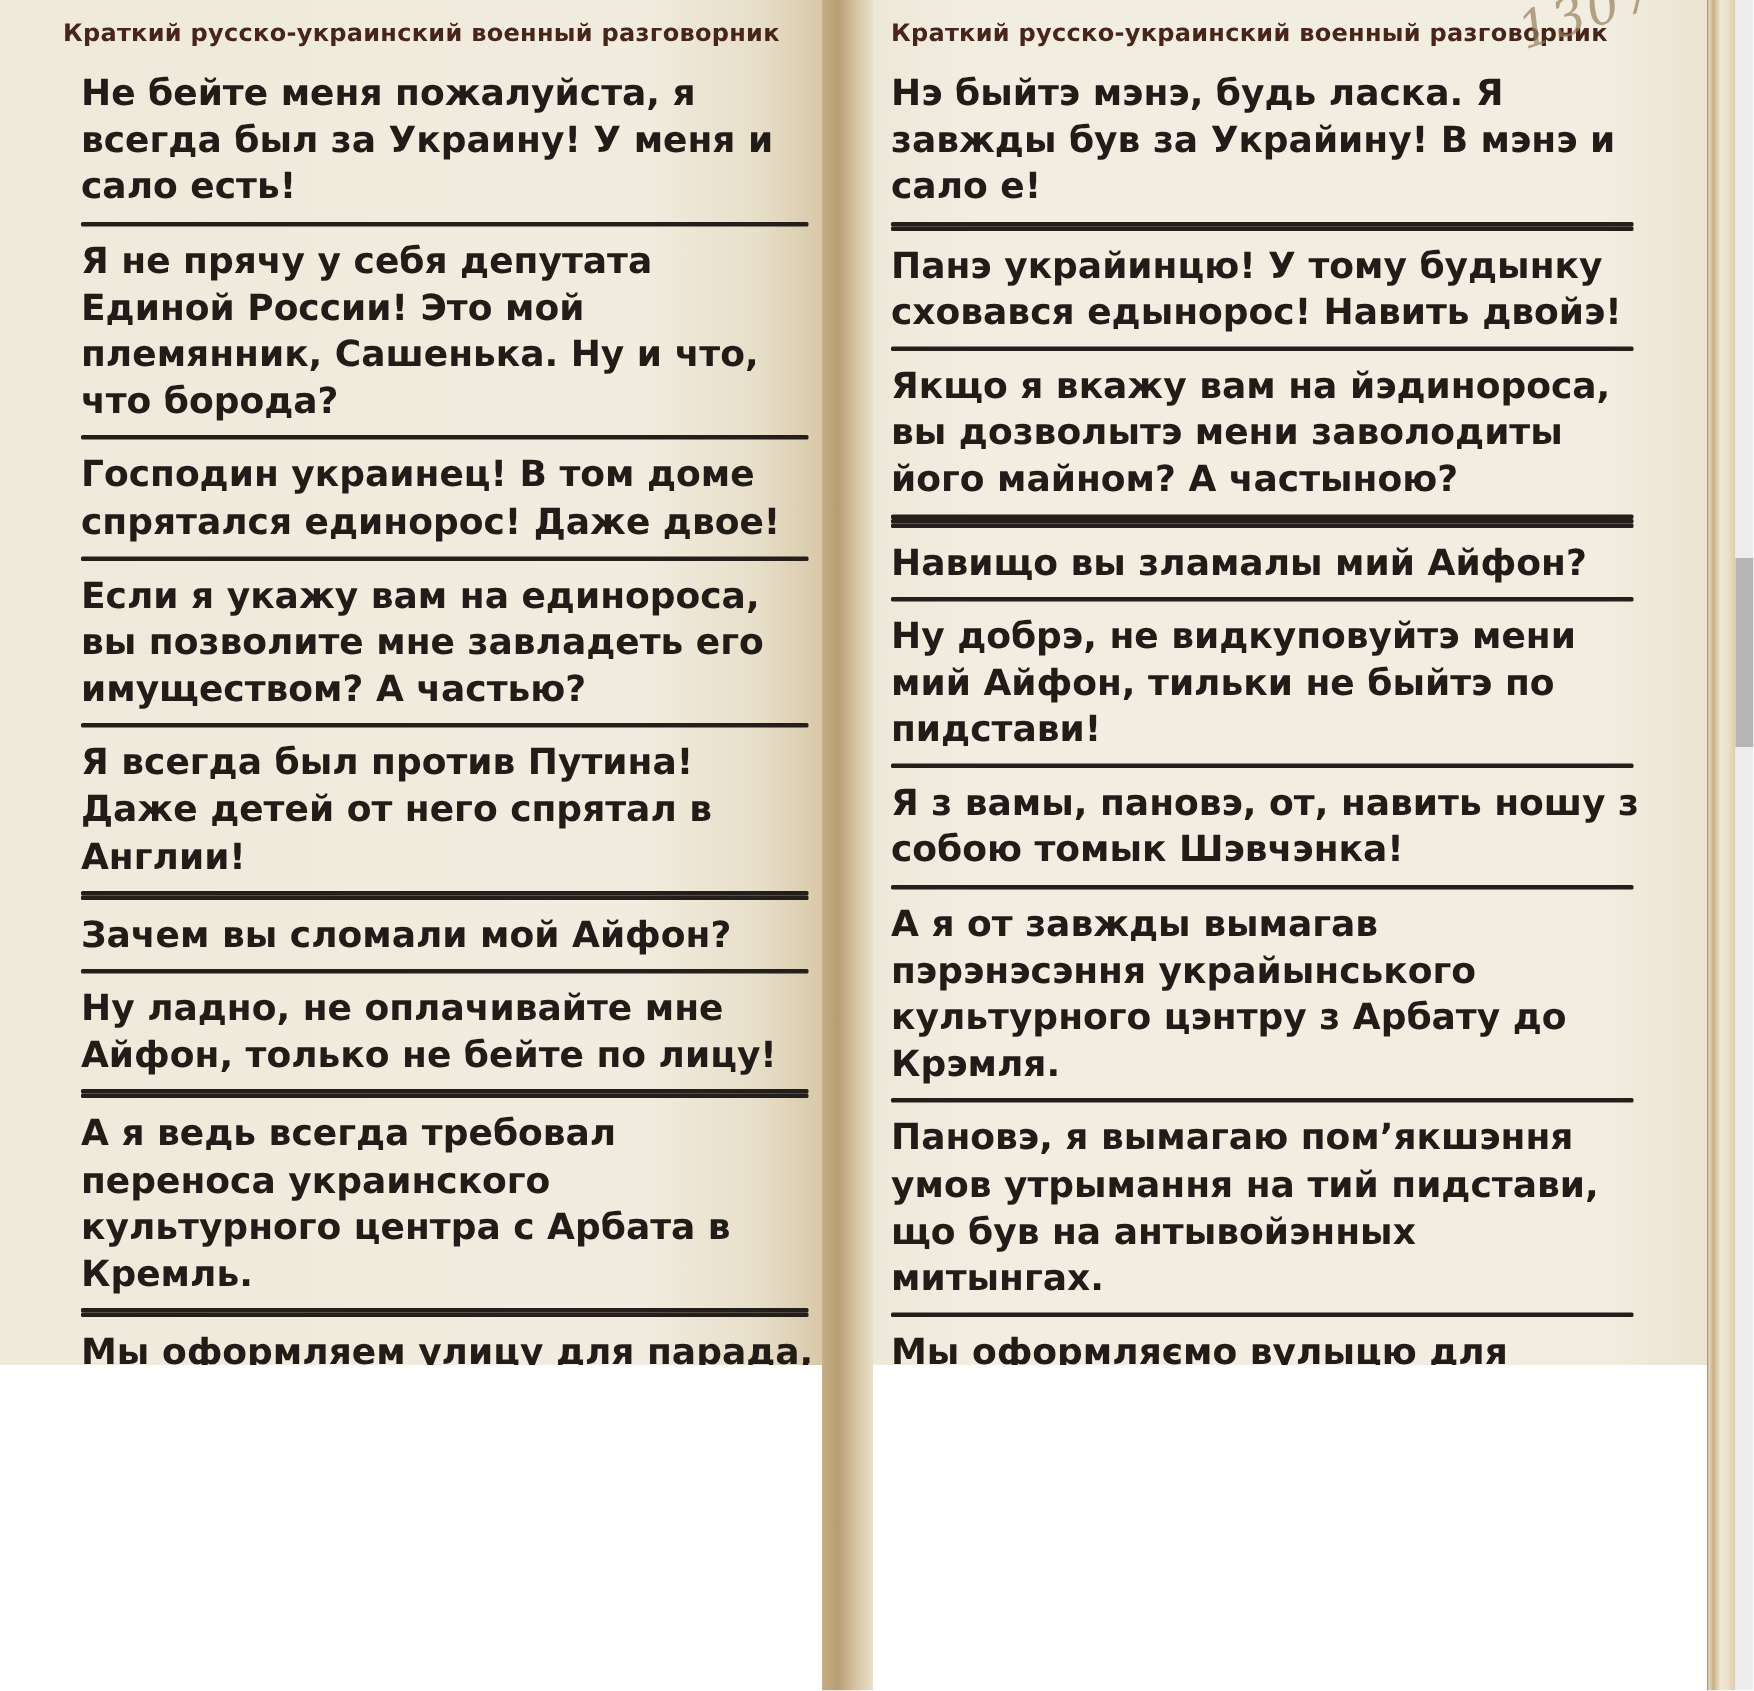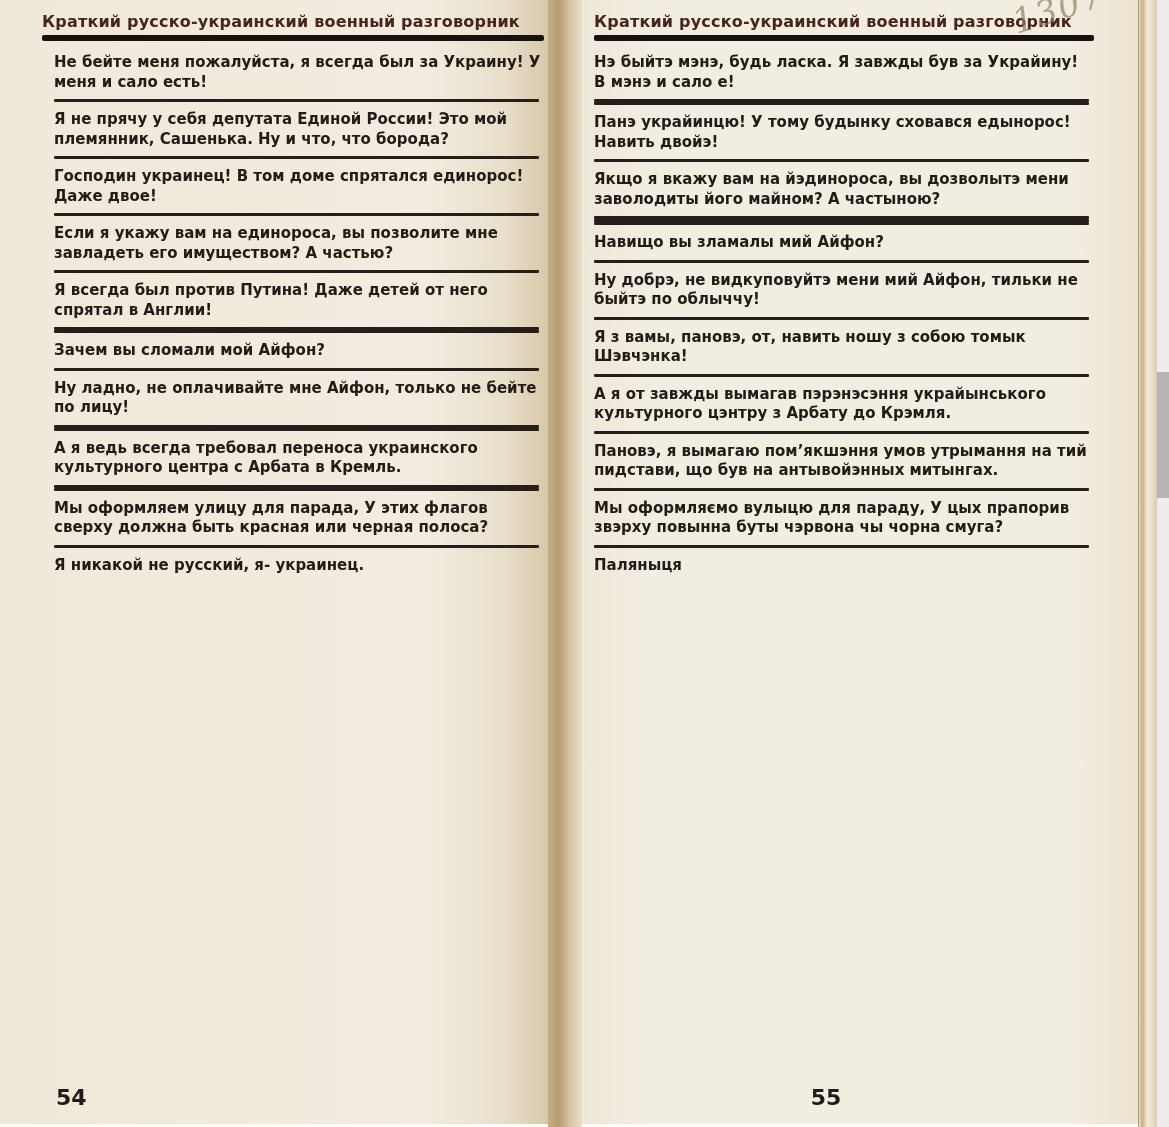--- a/index.html
+++ b/index.html
@@ -10,21 +10,21 @@
     width: 1169px;
     height: 1127px;
     overflow: hidden;
     background: #ffffff;
     font-family: "DejaVu Sans", sans-serif;
     position: relative;
   }
   .book {
     display: flex;
     width: 1157px;
-    height: 1124px;
+    height: 910px;
   }
   .page {
     box-sizing: border-box;
     display: flex;
     flex-direction: column;
     position: relative;
     overflow: hidden;
   }
   .page.left {
     width: 548px;
@@ -79,21 +79,21 @@
     margin-top: 4px;
     border-radius: 2px;
   }
   .page.left .header-rule { margin-left: -12px; }
   .phrases {
     display: flex;
     flex-direction: column;
     padding-top: 4px;
   }
   .phrase {
-    font-size: 15px;
+    font-size: 24px;
     line-height: 1.3;
     font-weight: bold;
     color: #211c17;
     padding: 8px 0 7px;
   }
   .rule {
     height: 3px;
     background: #241f1a;
     width: 99%;
     border-radius: 1px;
@@ -170,21 +170,21 @@
         <div class="rule"></div>
         <div class="rule"></div>
         <div class="phrase">Панэ украйинцю! У тому будынку сховався едынорос! Навить двойэ!</div>
         <div class="rule"></div>
         <div class="phrase">Якщо я вкажу вам на йэдинороса, вы дозволытэ мени заволодиты його майном? А частыною?</div>
         <div class="rule"></div>
         <div class="rule"></div>
         <div class="rule"></div>
         <div class="phrase">Навищо вы зламалы мий Айфон?</div>
         <div class="rule"></div>
-        <div class="phrase">Ну добрэ, не видкуповуйтэ мени мий Айфон, тильки не быйтэ по облыччу!</div>
+        <div class="phrase">Ну добрэ, не видкуповуйтэ мени мий Айфон, тильки не быйтэ по пидстави!</div>
         <div class="rule"></div>
         <div class="phrase">Я з вамы, пановэ, от, навить ношу з собою томык Шэвчэнка!</div>
         <div class="rule"></div>
         <div class="phrase">А я от завжды вымагав пэрэнэсэння украйынського культурного цэнтру з Арбату до Крэмля.</div>
         <div class="rule"></div>
         <div class="phrase">Пановэ, я вымагаю пом’якшэння умов утрымання на тий пидстави, що був на антывойэнных митынгах.</div>
         <div class="rule"></div>
         <div class="phrase">Мы оформляємо вулыцю для параду, У цых прапорив звэрху повынна буты чэрвона чы чорна смуга?</div>
         <div class="rule"></div>
         <div class="phrase">Паляныця</div>

